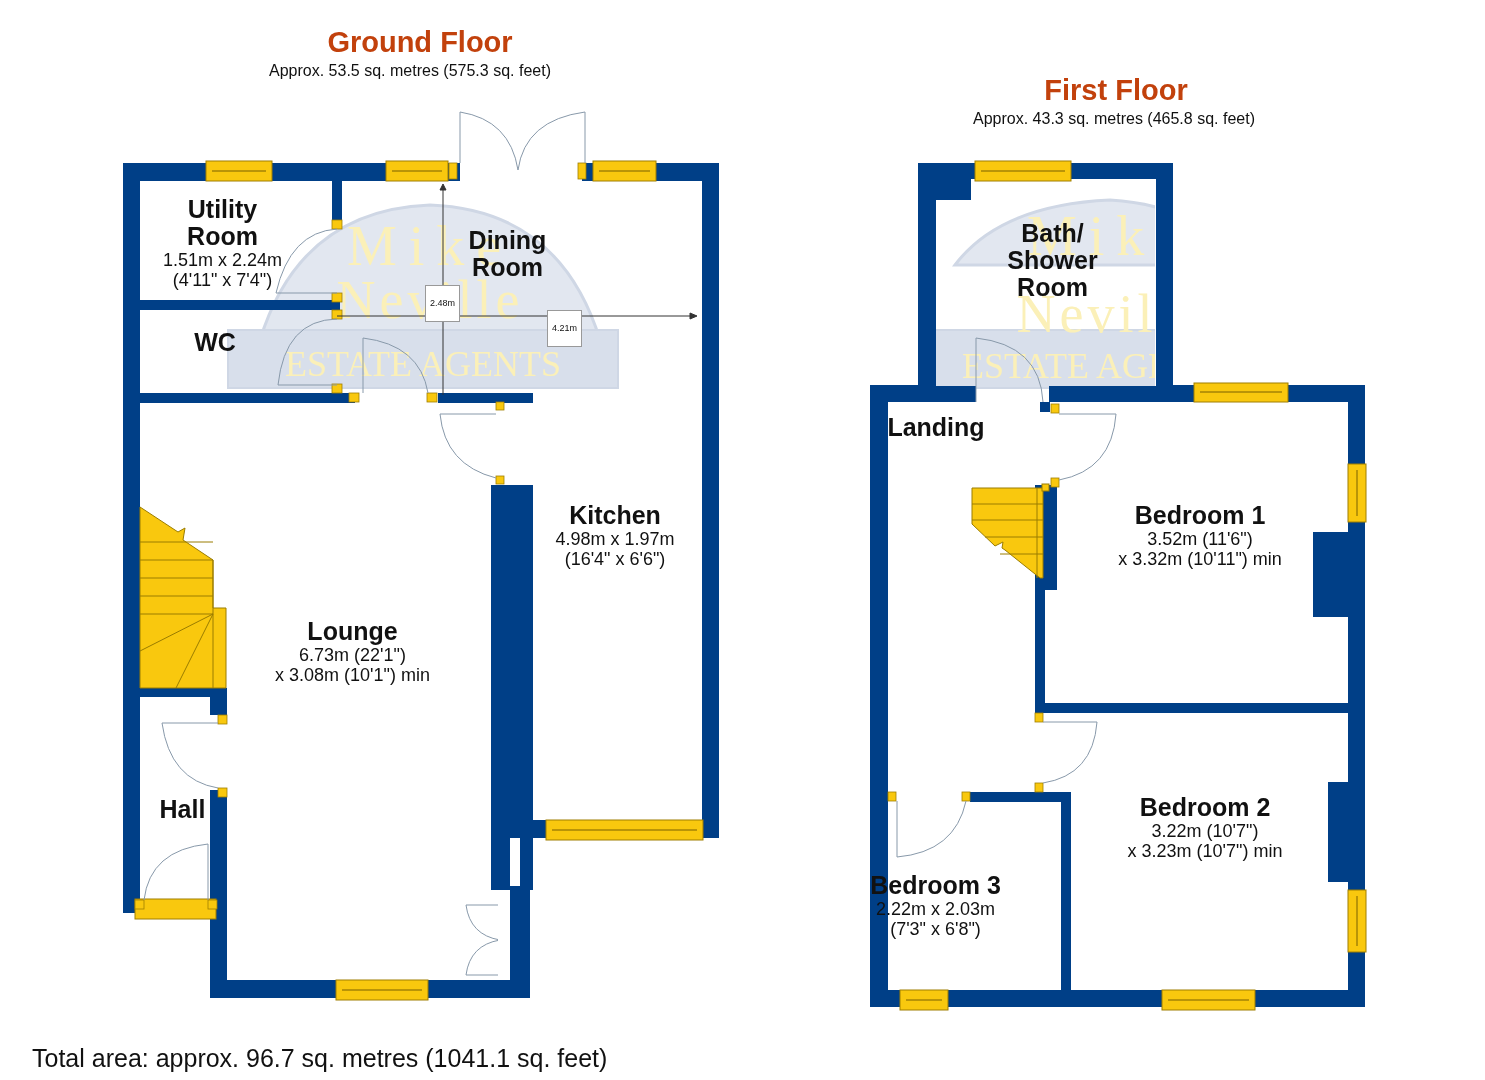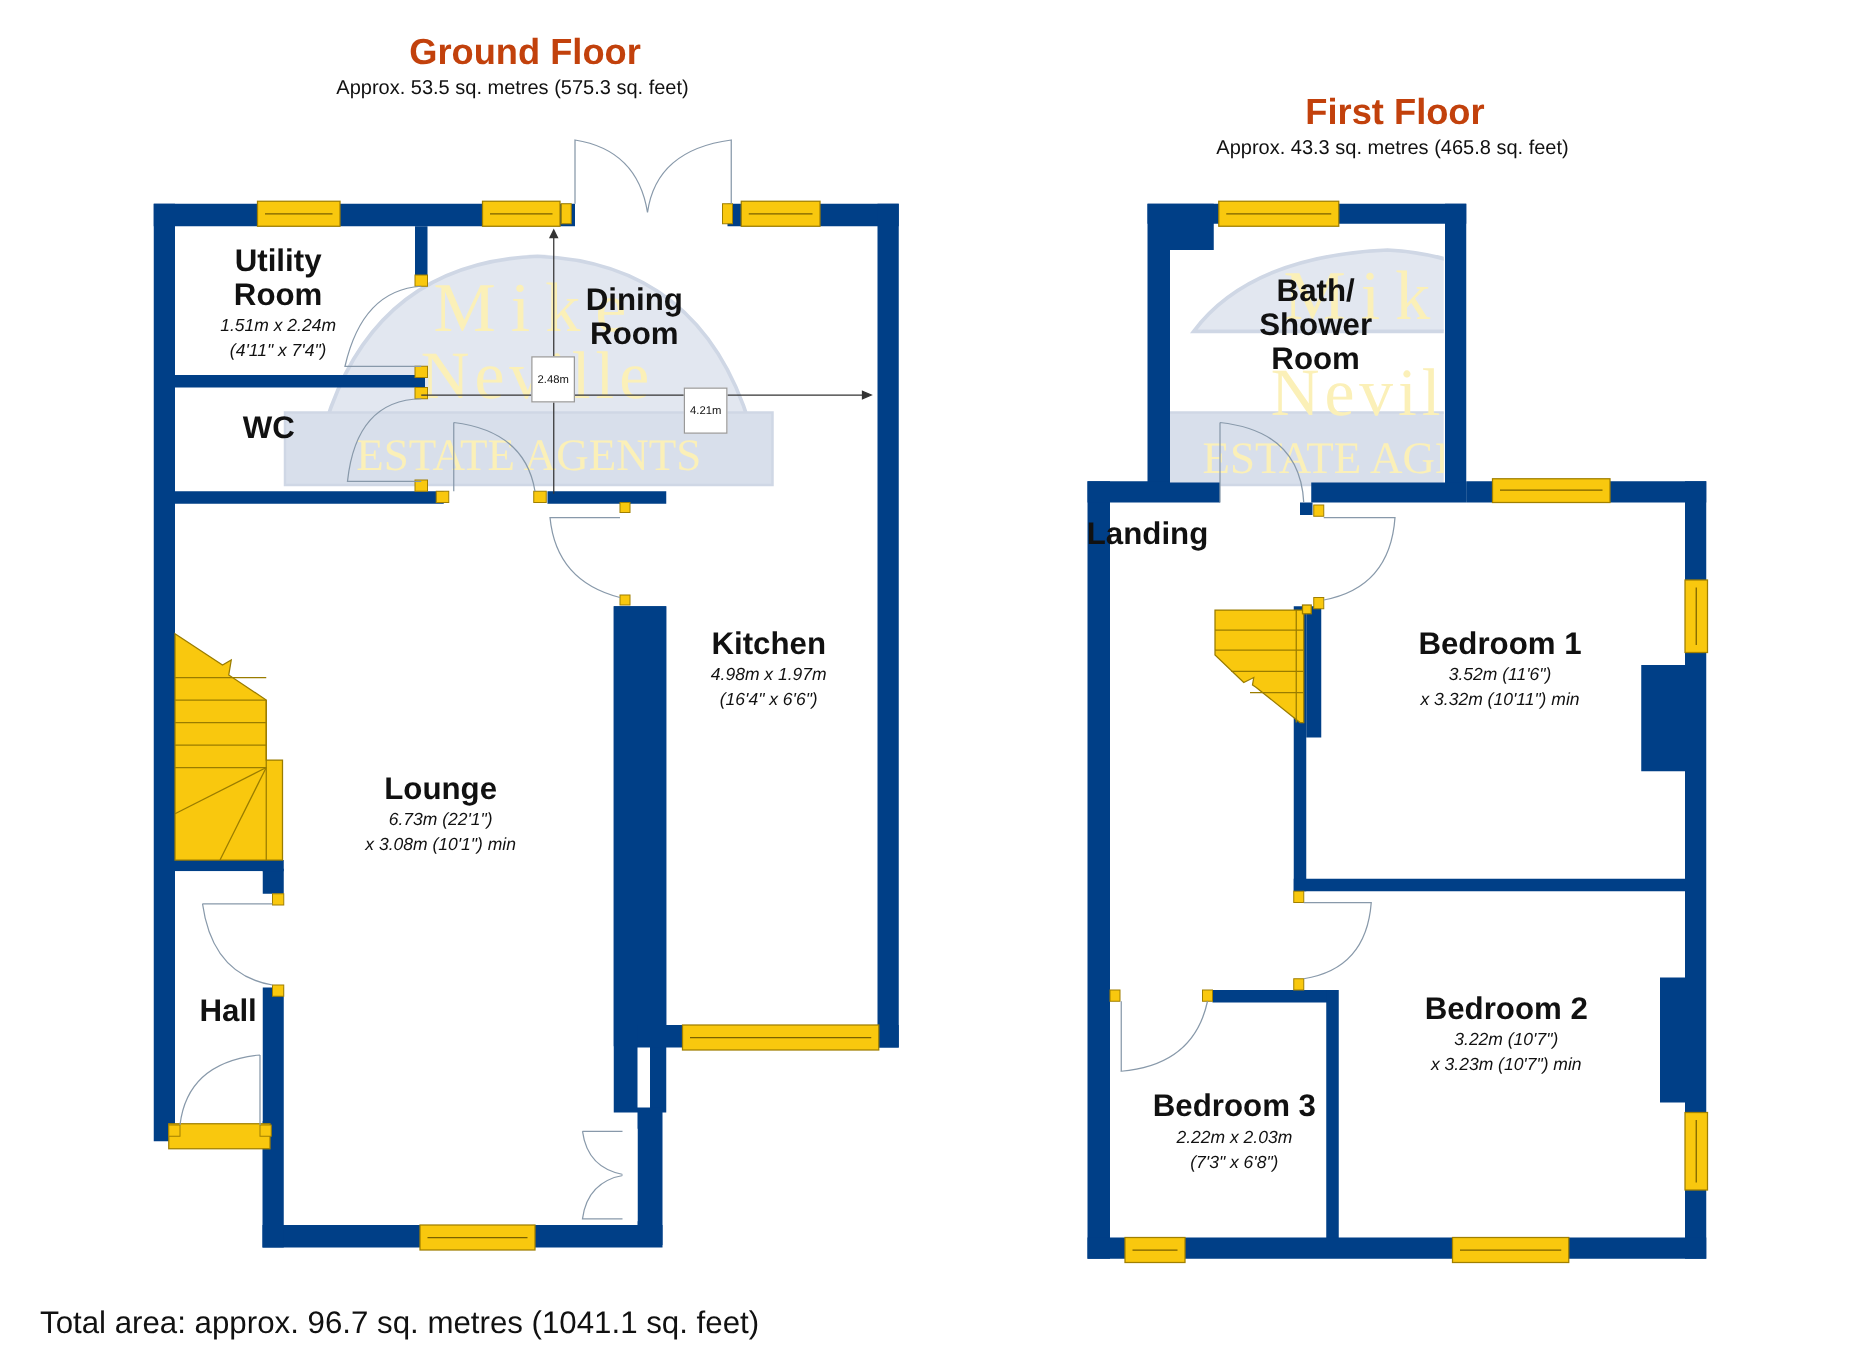--- a/index.html
+++ b/index.html
@@ -1,21 +1,21 @@
 <!DOCTYPE html>
 <html><head>
 <meta charset="utf-8">
 <style>
   html, body { margin:0; padding:0; background:#ffffff; }
   body { width:1485px; height:1080px; position:relative; overflow:hidden; font-family:"Liberation Sans", sans-serif; color:#111; }
   .floor-title { position:absolute; font-weight:bold; font-size:29px; text-align:center; color:#c2410c; }
   .floor-sub { position:absolute; font-size:16px; text-align:center; color:#111; }
   .room { position:absolute; text-align:center; line-height:1.0; }
   .room .name { font-weight:bold; font-size:25px; display:block; line-height:27px; }
-  .room .dim { font-size:14px; display:block; line-height:20px;font-style:italic; }
+  .room .dim { font-size:18px; display:block; line-height:20px; }
   .total { position:absolute; left:0; width:1485px; top:1044px; font-size:25px; color:#111;padding-left:32px; }
   svg#plan { position:absolute; left:0; top:0; }
   .measure { position:absolute; font-size:9px; background:#fff; border:1px solid #999; padding:12px 4px; line-height:11px; }
 </style>
 </head>
 <body>
 
 <svg id="plan" width="1485" height="1080" viewBox="0 0 1485 1080">
   <defs>
     <clipPath id="gfclip">
@@ -259,32 +259,32 @@
 </div>
 <div class="room" style="left:145px; width:75px; top:796px;">
   <span class="name">Hall</span>
 </div>
 
 <div class="room" style="left:985px; width:135px; top:220px;">
   <span class="name">Bath/</span>
   <span class="name">Shower</span>
   <span class="name">Room</span>
 </div>
-<div class="room" style="left:853px; width:130px; top:414px;">
+<div class="room" style="left:871px; width:130px; top:414px;">
   <span class="name">Landing</span>
 </div>
 <div class="room" style="left:1080px; width:240px; top:502px;">
   <span class="name">Bedroom 1</span>
   <span class="dim">3.52m (11'6")</span>
   <span class="dim">x 3.32m (10'11") min</span>
 </div>
 <div class="room" style="left:1090px; width:230px; top:794px;">
   <span class="name">Bedroom 2</span>
   <span class="dim">3.22m (10'7")</span>
   <span class="dim">x 3.23m (10'7") min</span>
 </div>
-<div class="room" style="left:904px; width:167px; top:872px;">
+<div class="room" style="left:852px; width:167px; top:872px;">
   <span class="name">Bedroom 3</span>
   <span class="dim">2.22m x 2.03m</span>
   <span class="dim">(7'3" x 6'8")</span>
 </div>
 
 <div class="total">Total area: approx. 96.7 sq. metres (1041.1 sq. feet)</div>
 
 </body></html>

